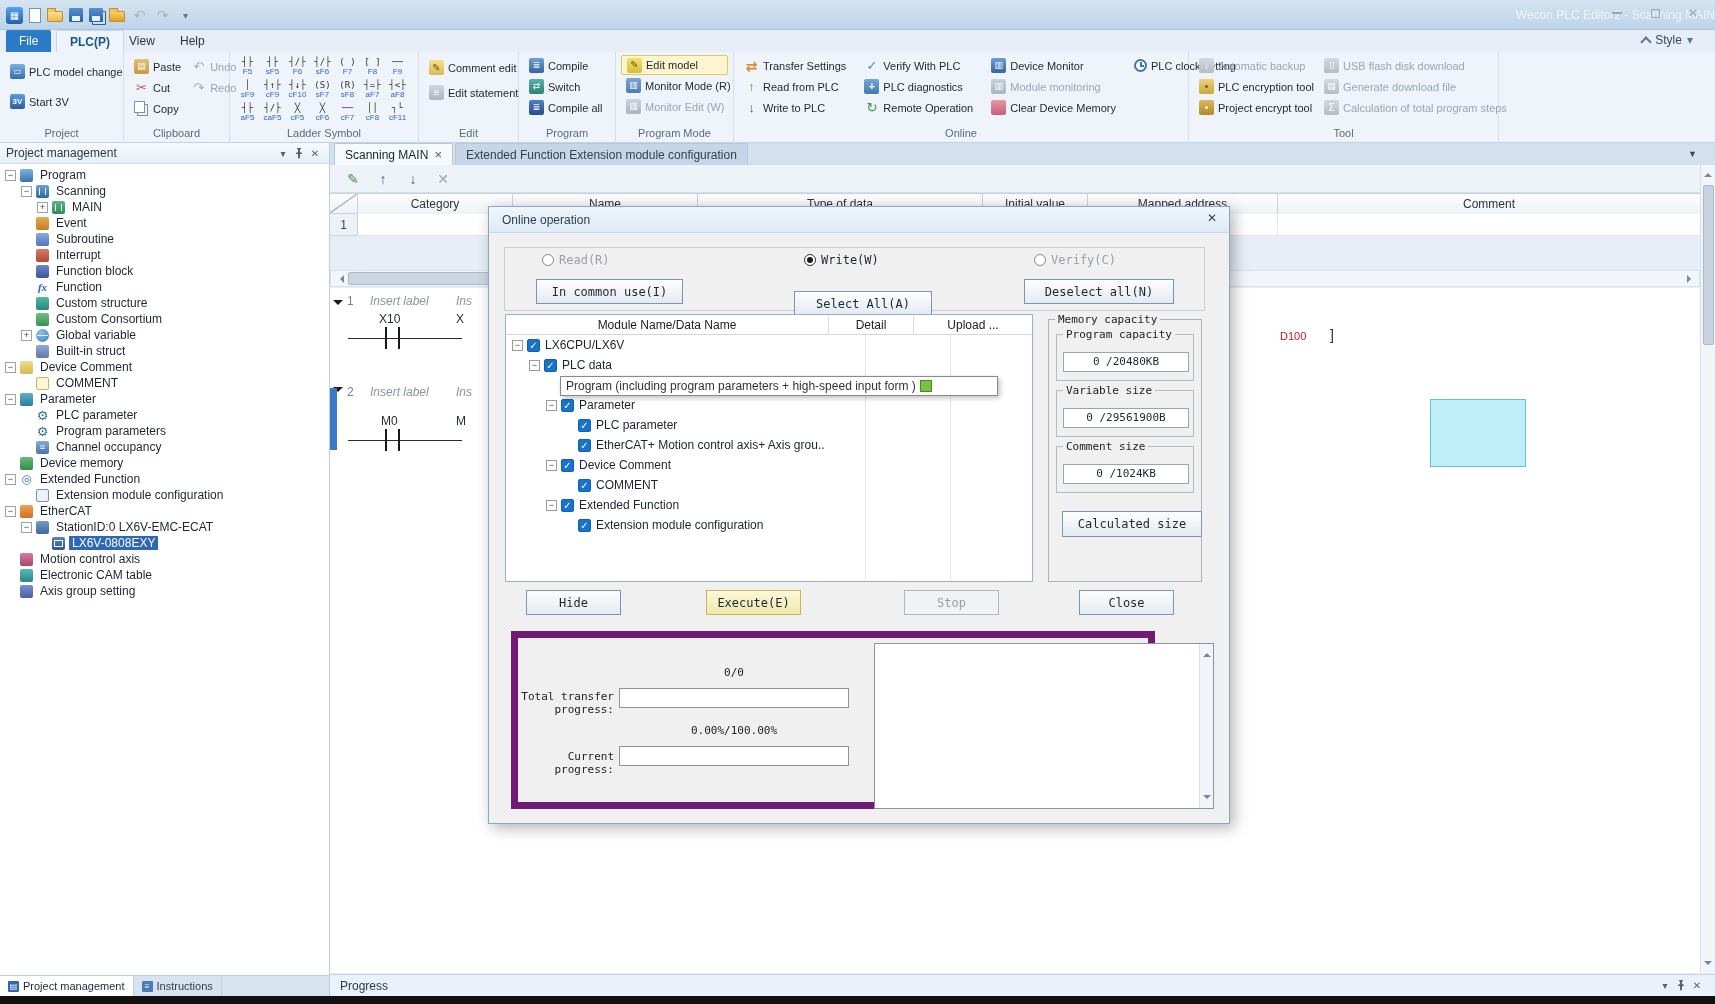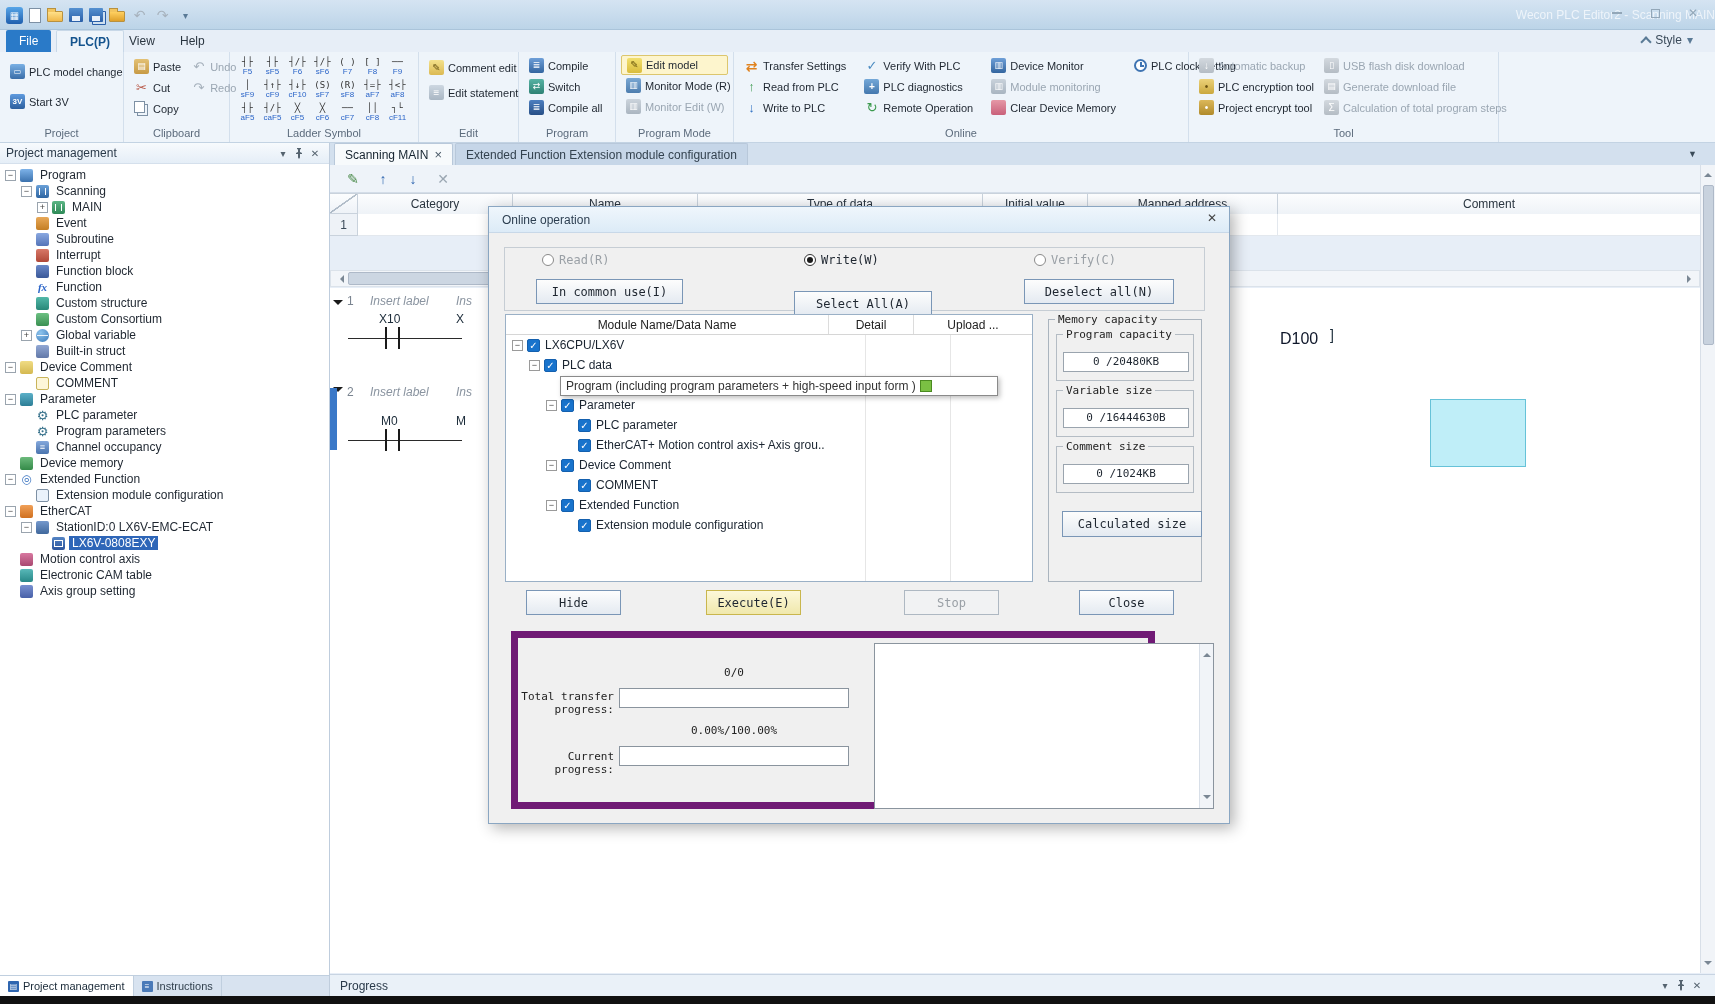--- a/index.html
+++ b/index.html
@@ -214,21 +214,21 @@
 #hscroll .harr-r{position:absolute;right:0;top:0}
 #ladder{position:absolute;left:0;top:145px;right:15px;bottom:31px;background:#fff;overflow:hidden}
 .gut-marker{position:absolute;width:0;height:0;border:5px solid transparent;border-top-color:#1a1a1a}
 .sel-bar{position:absolute;left:0;width:7px;background:#3a78c8}
 .rung-num{position:absolute;color:#7a8490;font-size:12px}
 .ins-label{position:absolute;color:#8a94a0;font-style:italic;font-size:12px;white-space:nowrap}
 .ins-clip{overflow:hidden;width:27px}
 .wire{position:absolute;height:1px;background:#2a2a2a}
 .cbar{position:absolute;width:2px;height:22px;background:#1a1a1a}
 .clabel{position:absolute;font-size:12px;color:#1a2a38}
-.op-text{position:absolute;font-size:16px;color:#0f172a}
+.op-text{position:absolute;font-size:11px;color:#b91c1c}
 .brkt{position:absolute;font-size:14px;color:#1a2a38}
 #cursor-cell{position:absolute;left:1100px;top:111px;width:96px;height:68px;background:#bfeef8;border:1px solid #66c2d8}
 #vscroll{position:absolute;right:0;top:22px;width:15px;bottom:31px;background:#f1f4f8;border-left:1px solid #d8dfe8;display:flex;flex-direction:column;align-items:center}
 .varr{height:16px;display:flex;align-items:center;justify-content:center;width:100%}
 #vthumb{position:absolute;top:20px;left:2px;width:11px;height:160px;background:#c8d2de;border:1px solid #aeb9c8;border-radius:2px}
 #vscroll .varr-b{position:absolute;bottom:0}
 #prog-header{position:absolute;left:0;bottom:8px;right:0;height:22px;background:#eaf1f8;border-top:1px solid #c8d4e2;display:flex;align-items:center;padding:0 10px;color:#2a3a4a}
 #black-strip{position:absolute;left:0;bottom:0;width:100%;height:8px;background:#111;z-index:40}
 
 
@@ -1015,21 +1015,21 @@
     <div id="dmem">
       <span class="gb-legend">Memory capacity</span>
 
         <div class="mem-sub">
           <span class="gb-legend">Program capacity</span>
           <span class="mem-field">0 /20480KB</span>
         </div>
 
         <div class="mem-sub">
           <span class="gb-legend">Variable size</span>
-          <span class="mem-field">0 /16444630B</span>
+          <span class="mem-field">0 /29561900B</span>
         </div>
 
         <div class="mem-sub">
           <span class="gb-legend">Comment size</span>
           <span class="mem-field">0 /1024KB</span>
         </div>
       </div>
     <span class="dbtn" id="calc-btn" style="left:566px;top:300px;width:140px">Calculated size</span>
 
     <span class="dbtn" style="left:37px;top:383px;width:95px">Hide</span>

